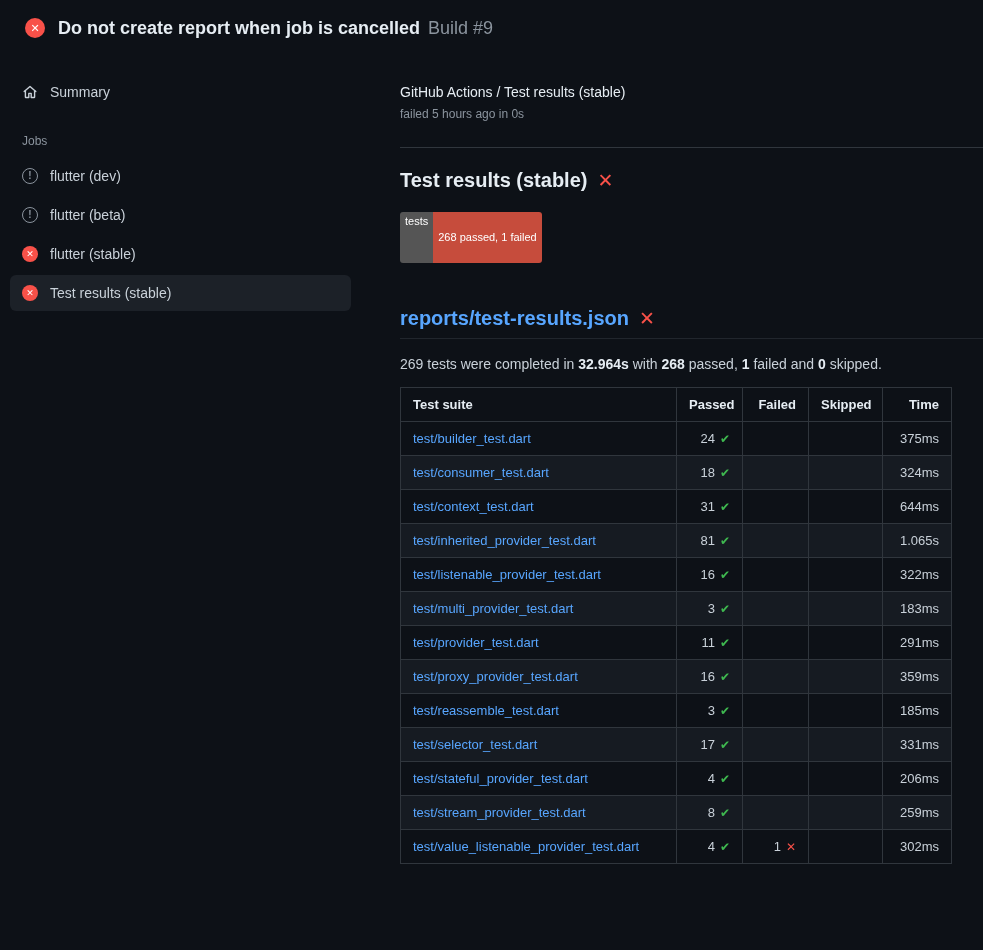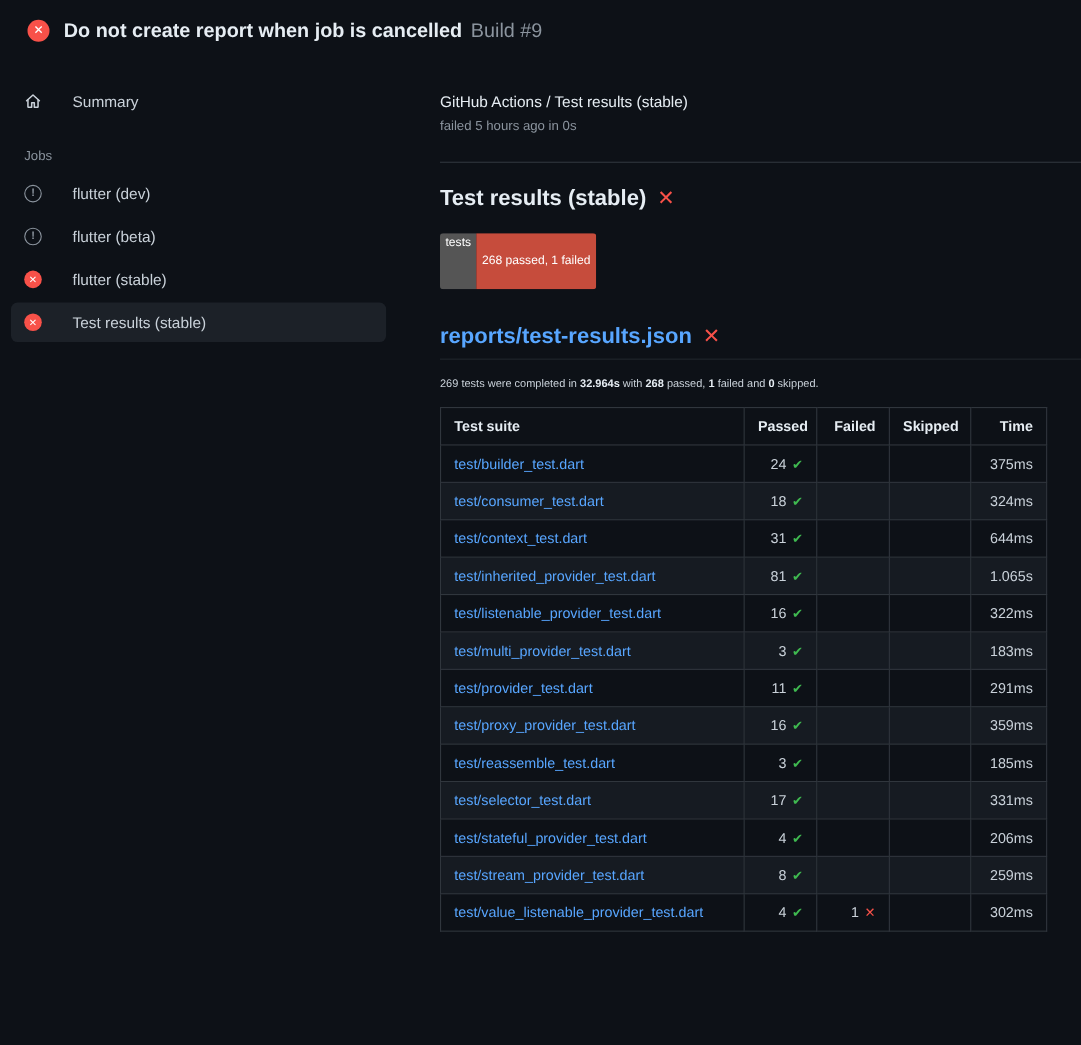--- a/index.html
+++ b/index.html
@@ -29,42 +29,42 @@
     border:1.5px solid var(--muted,#8b949e);color:var(--muted,#8b949e);
     display:inline-flex;align-items:center;justify-content:center;
     font-size:10px;font-weight:700;flex:none;line-height:1;
   }
 
   .layout{display:flex;align-items:flex-start}
 
   
   .sidebar{width:390px;flex:none;padding:18px 39px 0 10px}
   .side-item{
-    display:flex;align-items:center;gap:28px;
+    display:flex;align-items:center;gap:12px;
     padding:10px 12px;border-radius:6px;
     font-size:14px;color:var(--text,#c9d1d9);cursor:pointer;margin-bottom:3px;
   }
   .side-item.selected{background:var(--sel,#1c2128)}
   .side-icon{color:#c9d1d9;display:inline-flex;flex:none}
   .side-section{margin:24px 0 10px 12px;font-size:12px;color:var(--muted,#8b949e)}
 
   
   .main{flex:1;padding-left:10px;min-width:0}
   .breadcrumb{margin-top:28px;font-size:14px;font-weight:400;color:#e6edf3}
   .status-line{margin-top:7px;font-size:12px;color:var(--muted,#8b949e)}
   .divider{border:0;border-top:1px solid var(--border,#30363d);margin-top:26px}
   .section-title{margin-top:21px;font-size:20px;font-weight:700;color:#e6edf3;display:flex;align-items:center}
   .x-mark{color:var(--red,#f85149);font-weight:700;font-size:19px;margin-left:10px}
   .badge{display:inline-flex;margin-top:20px;border-radius:3px;overflow:hidden;font-size:11px;line-height:1}
   .badge-label{background:var(--badge-l,#555555);color:#fff;padding:4px 5px}
   .badge-value{background:var(--badge-v,#c64c3c);color:#fff;padding:20px 5px}
-  .report-title{margin-top:32px;padding-bottom:8px;border-bottom:1px solid var(--h2line,#21262d);
+  .report-title{margin-top:44px;padding-bottom:8px;border-bottom:1px solid var(--h2line,#21262d);
     font-size:20px;font-weight:600;display:flex;align-items:center}
   .report-link{color:var(--link,#58a6ff);text-decoration:none}
-  .summary-line{margin-top:17px;font-size:10px;color:var(--text,#c9d1d9)}
+  .summary-line{margin-top:17px;font-size:14px;color:var(--text,#c9d1d9)}
   .summary-line strong{color:#e6edf3}
 
   
   .results{border-collapse:collapse;table-layout:fixed;width:551px;margin-top:15px;font-size:13px}
   .results th,.results td{
     border:1px solid var(--border,#30363d);
     padding:9px 12px;white-space:nowrap;overflow:hidden;
   }
   .results th{font-weight:700;color:#e6edf3;text-align:left}
   .results th.num,.results td.num{text-align:right}

